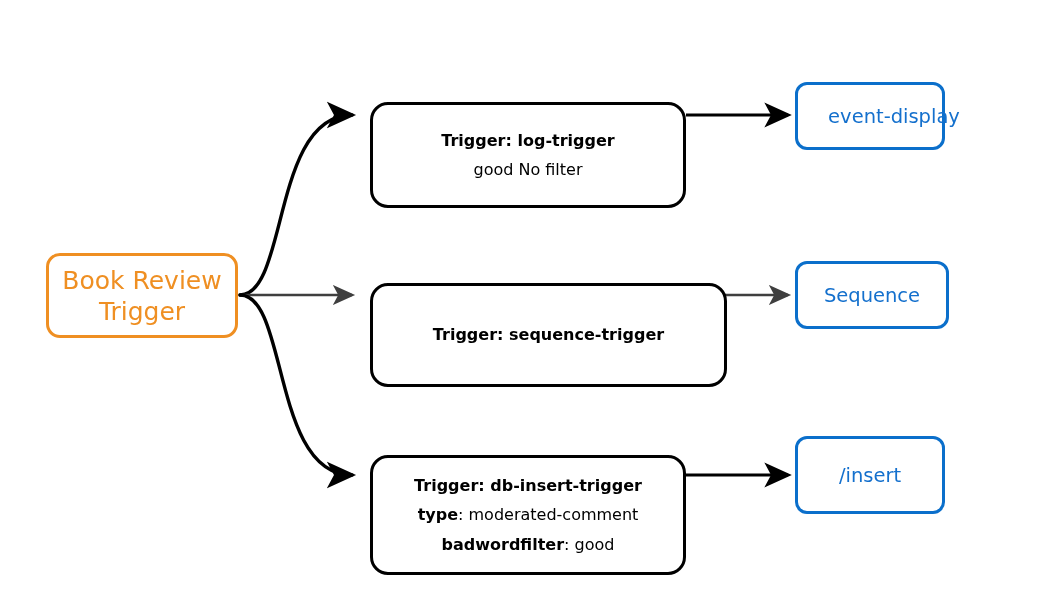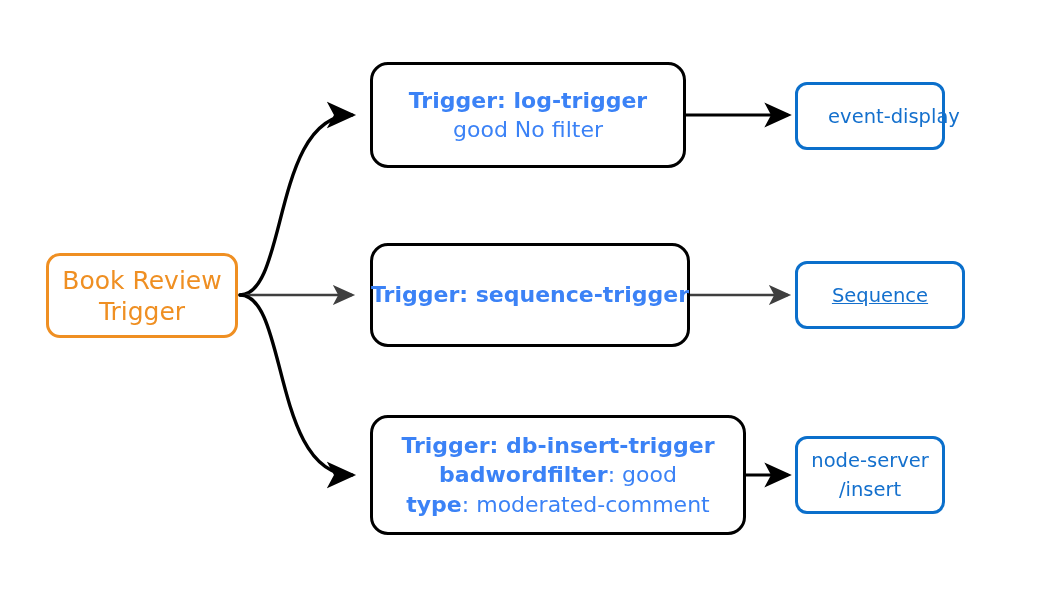--- a/index.html
+++ b/index.html
@@ -39,23 +39,24 @@
     border: 3px solid #EF8F22;
     border-radius: 14px;
     color: #EF8F22;
     font-size: 25px;
     line-height: 31px;
     font-weight: 400;
   }
   .node-trigger {
     border: 3.2px solid #000000;
     border-radius: 18px;
-    color: #3b82f6;
-    font-size: 22px;
+    color: #000000;
+    font-size: 16px;
     line-height: 29.5px;
+    margin-top: 40px;
   }
   .node-service {
     border: 3px solid #0B6FCB;
     border-radius: 12px;
     color: #1470CD;
     font-size: 19.5px;
     line-height: 29px;
     font-weight: 400;
   }
   .line {
@@ -100,44 +101,43 @@
 
   <div class="node node-trigger" style="left:370px; top:62px; width:316px; height:106px;">
     <span class="line">
       <span class="b">Trigger: log-trigger</span>
     </span>
     <span class="line">
       <span class="r">good No filter</span>
     </span>
   </div>
 
-  <div class="node node-trigger" style="left:370px; top:243px; width:320px; height:104px;">
+  <div class="node node-trigger" style="left:370px; top:243px; width:357px; height:104px;">
     <span class="line">
       <span class="b">Trigger: sequence-trigger</span>
     </span>
   </div>
 
-  <div class="node node-trigger" style="left:370px; top:415px; width:376px; height:120px;">
+  <div class="node node-trigger" style="left:370px; top:415px; width:316px; height:120px;">
     <span class="line">
       <span class="b">Trigger: db-insert-trigger</span>
     </span>
     <span class="line">
-      <span class="b">badwordfilter</span><span class="r">: good</span>
+      <span class="b">type</span><span class="r">: moderated-comment</span>
     </span>
     <span class="line">
-      <span class="b">type</span><span class="r">: moderated-comment</span>
+      <span class="b">badwordfilter</span><span class="r">: good</span>
     </span>
   </div>
 
   <div class="node node-service" style="left:795px; top:82px; width:150px; height:68px;padding-left:48px;">
     <span class="line">event-display</span>
   </div>
 
-  <div class="node node-service" style="left:795px; top:261px; width:170px; height:68px;text-decoration:underline;">
+  <div class="node node-service" style="left:795px; top:261px; width:154px; height:68px;">
     <span class="line">Sequence</span>
   </div>
 
   <div class="node node-service" style="left:795px; top:436px; width:150px; height:78px;">
-    <span class="line">node-server</span>
     <span class="line">/insert</span>
   </div>
 
 </div>
 
 </body></html>

